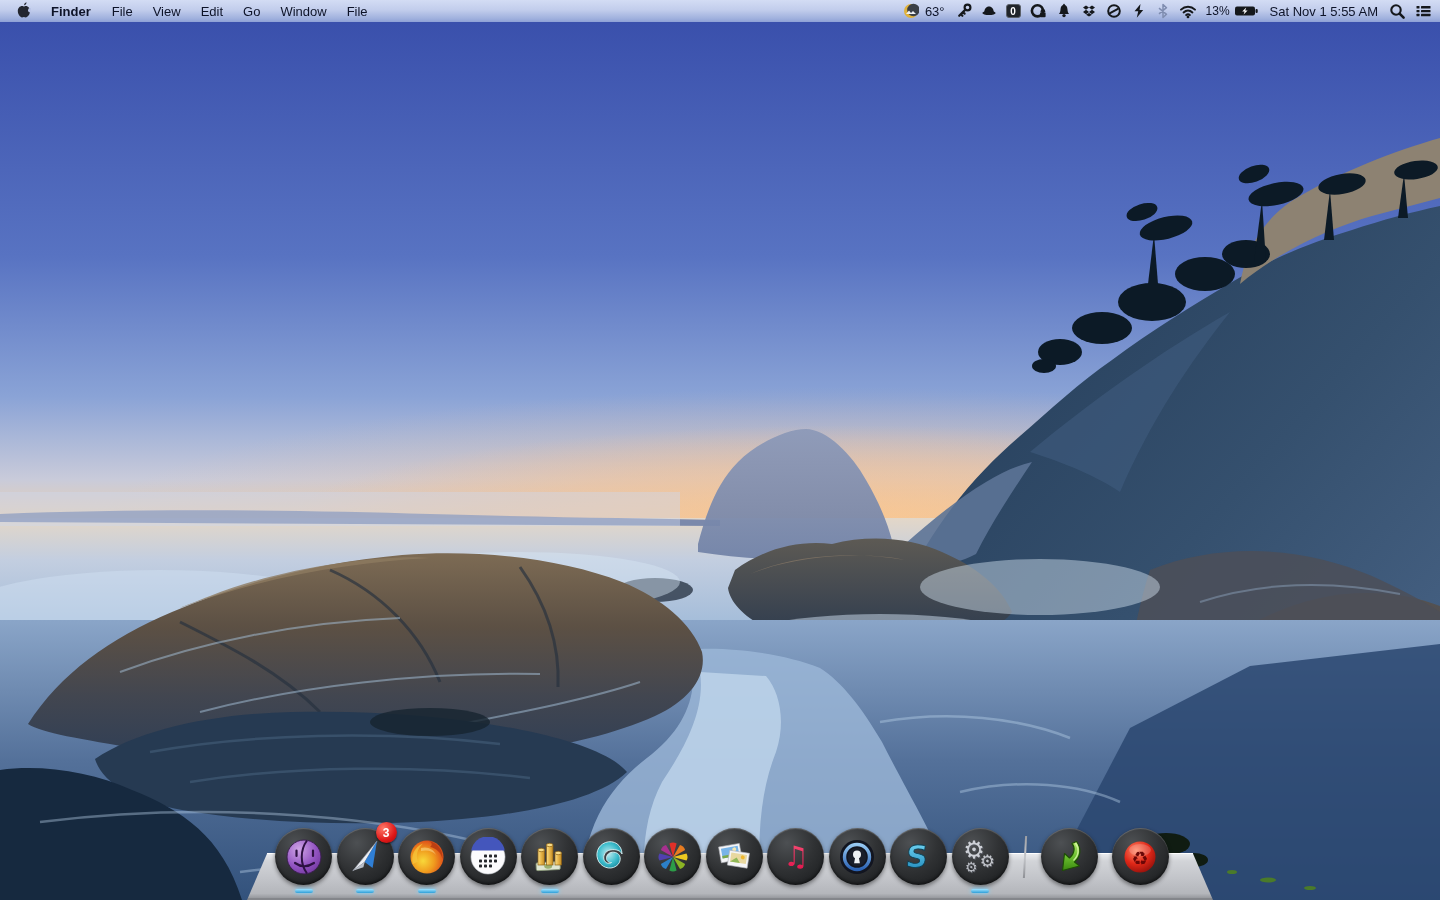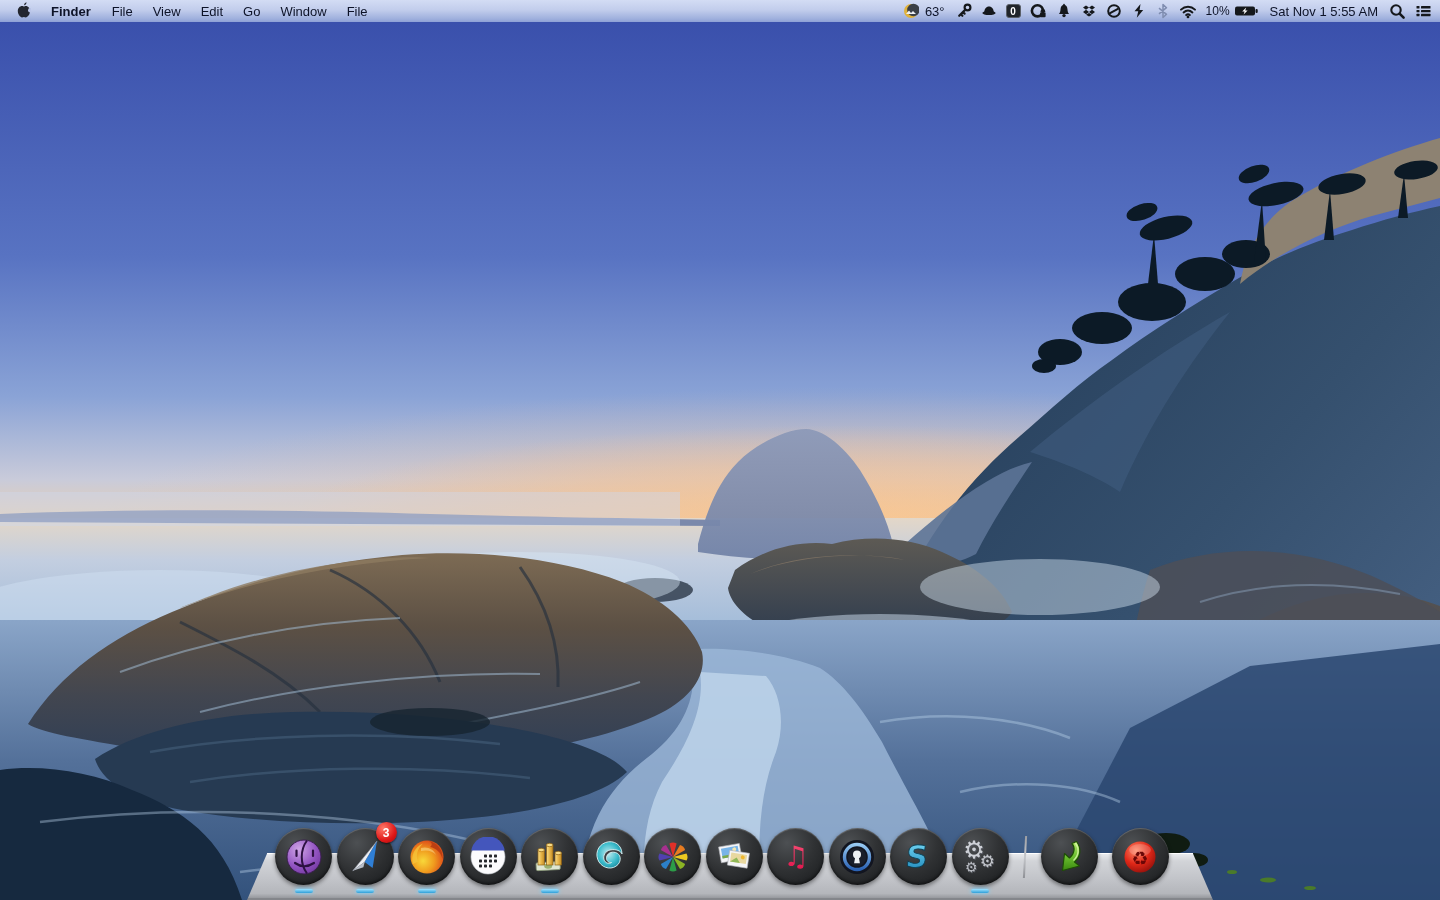--- a/index.html
+++ b/index.html
@@ -331,21 +331,21 @@
         <span>
           <svg width="18" height="16" viewBox="0 0 18 16">
             <path d="M2 6.6 C6 2.8 12 2.8 16 6.6" fill="none" stroke="#15181c" stroke-width="2" stroke-linecap="round"></path>
             <path d="M4.6 9.4 C7.2 7 10.8 7 13.4 9.4" fill="none" stroke="#15181c" stroke-width="2" stroke-linecap="round"></path>
             <path d="M7.2 12 C8.3 11 9.7 11 10.8 12" fill="none" stroke="#15181c" stroke-width="2" stroke-linecap="round"></path>
             <circle cx="9" cy="13.9" r="1.4" fill="#15181c"></circle>
           </svg>
         </span>
       </div>
       <div class="st">
-        <span class="pct">10%</span>
+        <span class="pct">13%</span>
         <span>
           <svg width="25" height="16" viewBox="0 0 25 16">
             <rect x="1" y="3.5" width="20" height="9" rx="2" fill="#15181c"></rect>
             <rect x="21.5" y="6" width="2.2" height="4" rx="1" fill="#15181c"></rect>
             <polygon points="12.2,4.6 8.2,8.6 10.6,8.6 9.6,11.4 13.6,7.4 11.2,7.4" fill="#ffffff"></polygon>
           </svg>
         </span>
       </div>
       <div class="st">
         <span class="clock">Sat Nov 1 5:55 AM</span>

